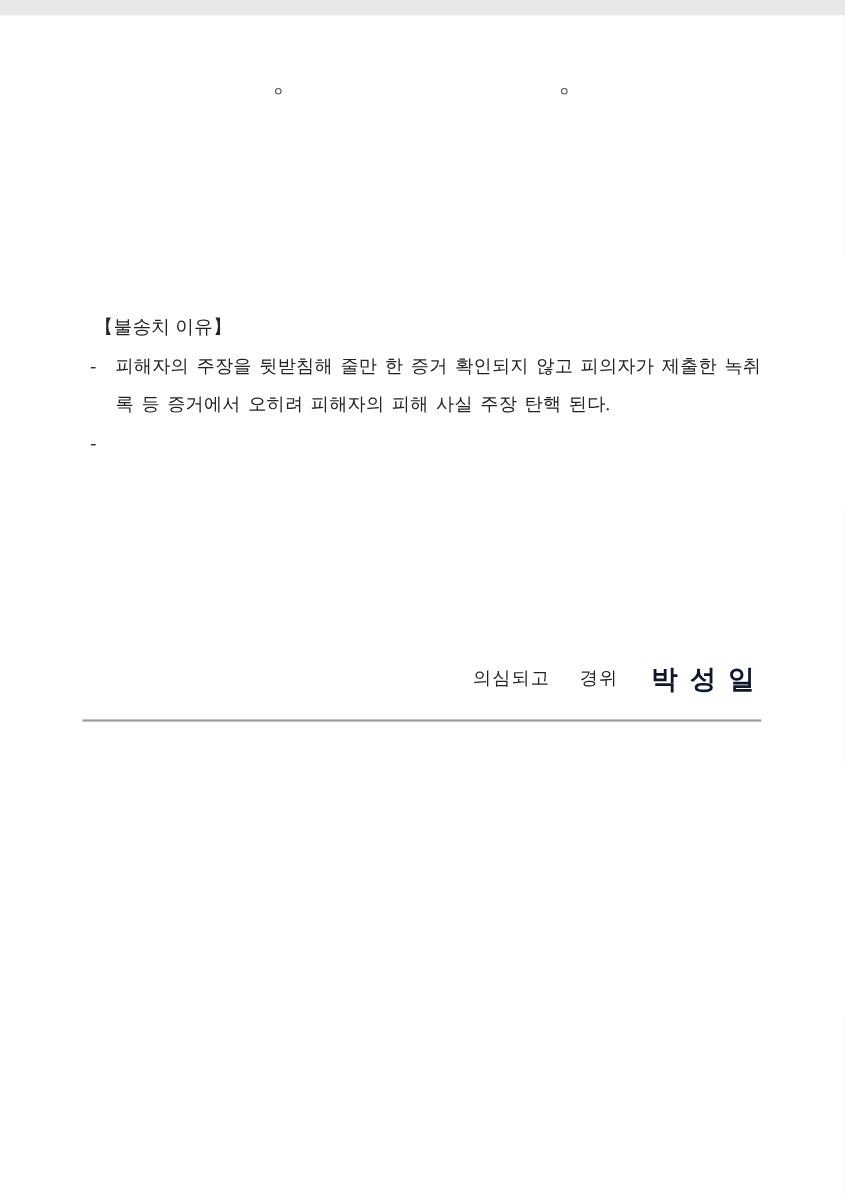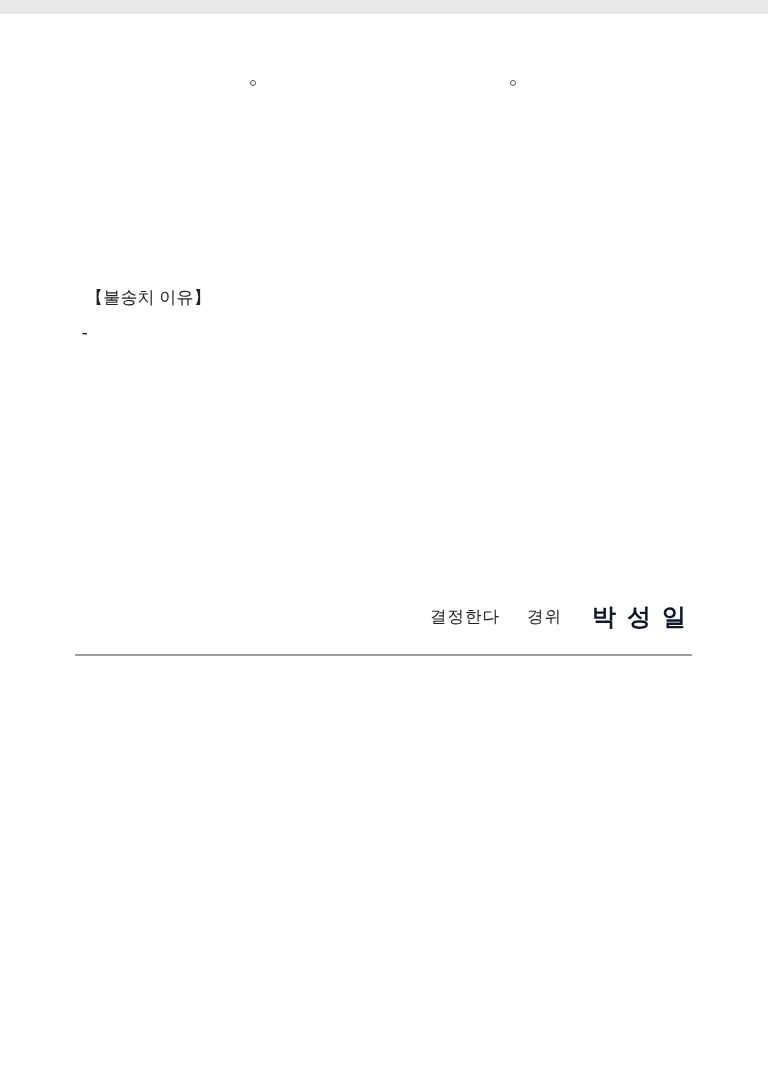--- a/index.html
+++ b/index.html
@@ -107,28 +107,29 @@
 <div class="page">
 
   <span class="stray-mark left"></span>
   <span class="stray-mark right"></span>
 
   <div class="content">
     <h2 class="section-title">【불송치 이유】</h2>
 
     <div class="bullet">
       <span class="dash">-</span>
+      <span>피해자의 주장을 뒷받침해 줄만 한 증거 확인되지 않고 피의자가 제출한 녹취록 등 증거에서 오히려 피해자의 피해 사실 주장 탄핵 된다.</span>
     </div>
 
     <div class="bullet">
       <span class="dash">-</span>
     </div>
   </div>
 
   <div class="signature-row">
-    <span class="sig-role">결정한다</span>
+    <span class="sig-role">의심되고</span>
     <span class="sig-rank">경위</span>
     <span class="sig-name">박성일</span>
   </div>
 
   <hr class="footer-rule">
 
 </div>
 
 </body></html>

